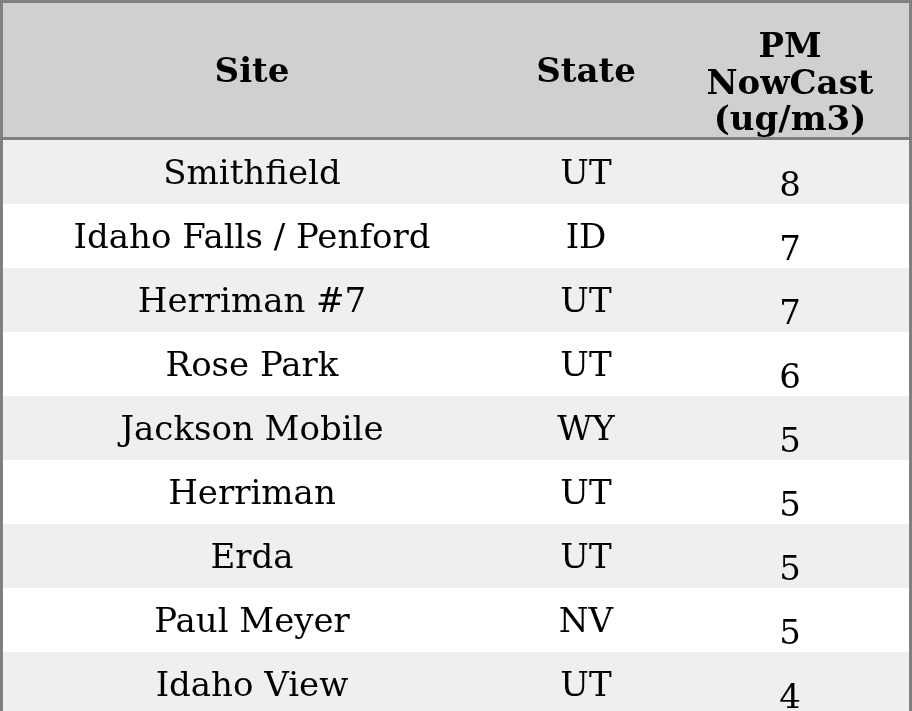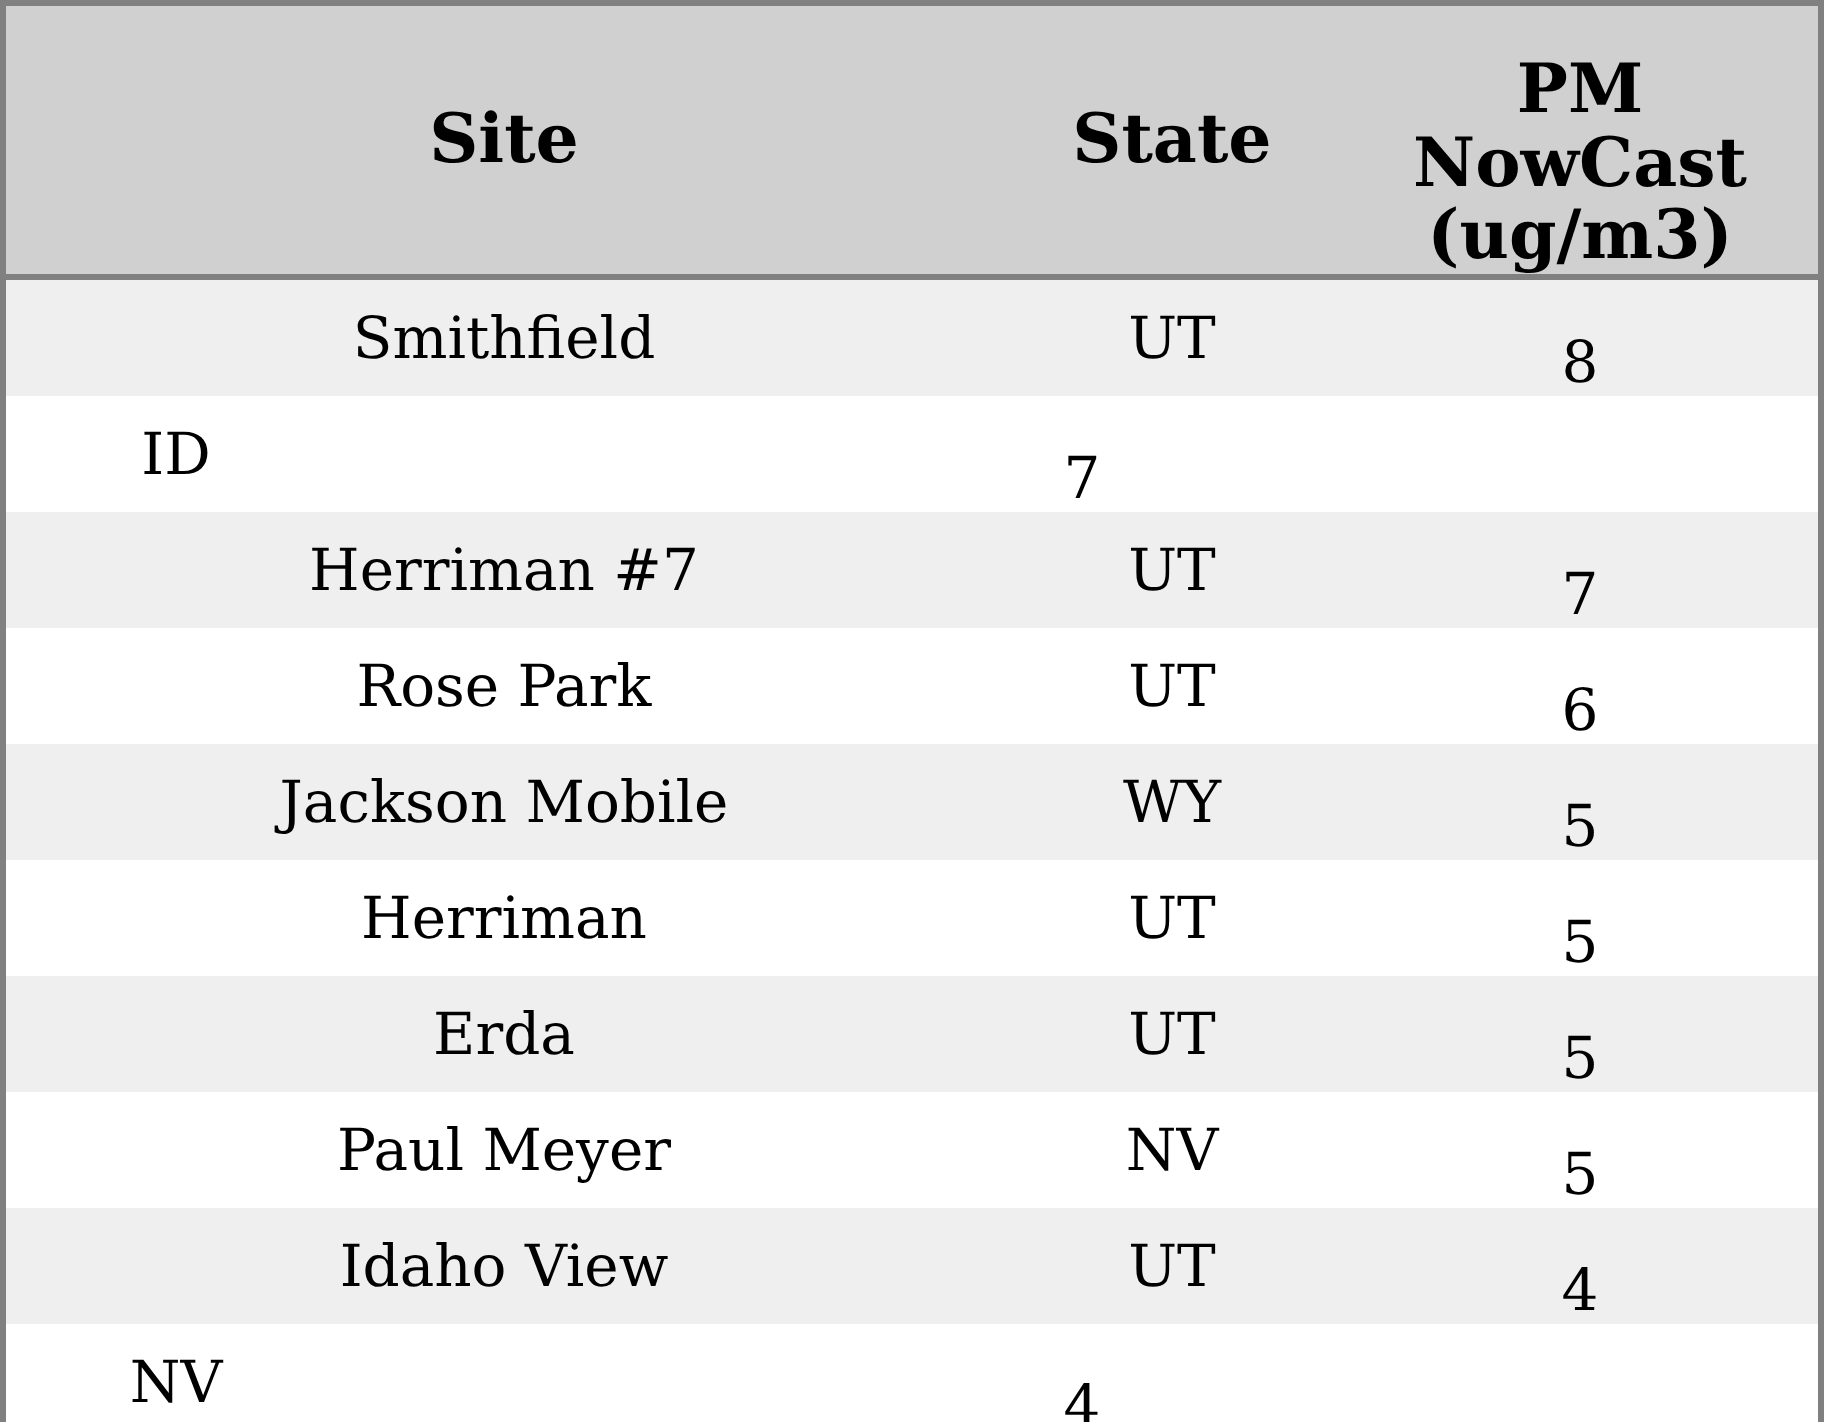--- a/index.html
+++ b/index.html
@@ -37,21 +37,21 @@
     flex: 1 1 0;
     display: flex;
     background: var(--row-bg);
   }
   .tr.stripe { background: var(--row-stripe-bg); }
   .cell {
     display: flex;
     align-items: center;
     justify-content: center;
     text-align: center;
-    font-size: 29px;
+    font-size: 34px;
     overflow: hidden;
   }
   .th {
     font-size: 34px;
     font-weight: bold;
     line-height: 1.08;
   }
   .th-text { max-width: 100%; }
   .col-site  { width: 498px; flex: 0 0 auto; }
   .col-state { width: 170px; flex: 0 0 auto; }
@@ -76,20 +76,21 @@
   </div>
 </div>
   <div class="tbody">
   <div class="tr stripe">
     <div class="cell col-site">Smithfield</div>
     <div class="cell col-state">UT</div>
     <div class="cell col-pm_nowcast">8</div>
   </div>
 
   <div class="tr">
+    <div class="cell col-site">Idaho Falls / Penford</div>
     <div class="cell col-state">ID</div>
     <div class="cell col-pm_nowcast">7</div>
   </div>
 
   <div class="tr stripe">
     <div class="cell col-site">Herriman #7</div>
     <div class="cell col-state">UT</div>
     <div class="cell col-pm_nowcast">7</div>
   </div>
 

